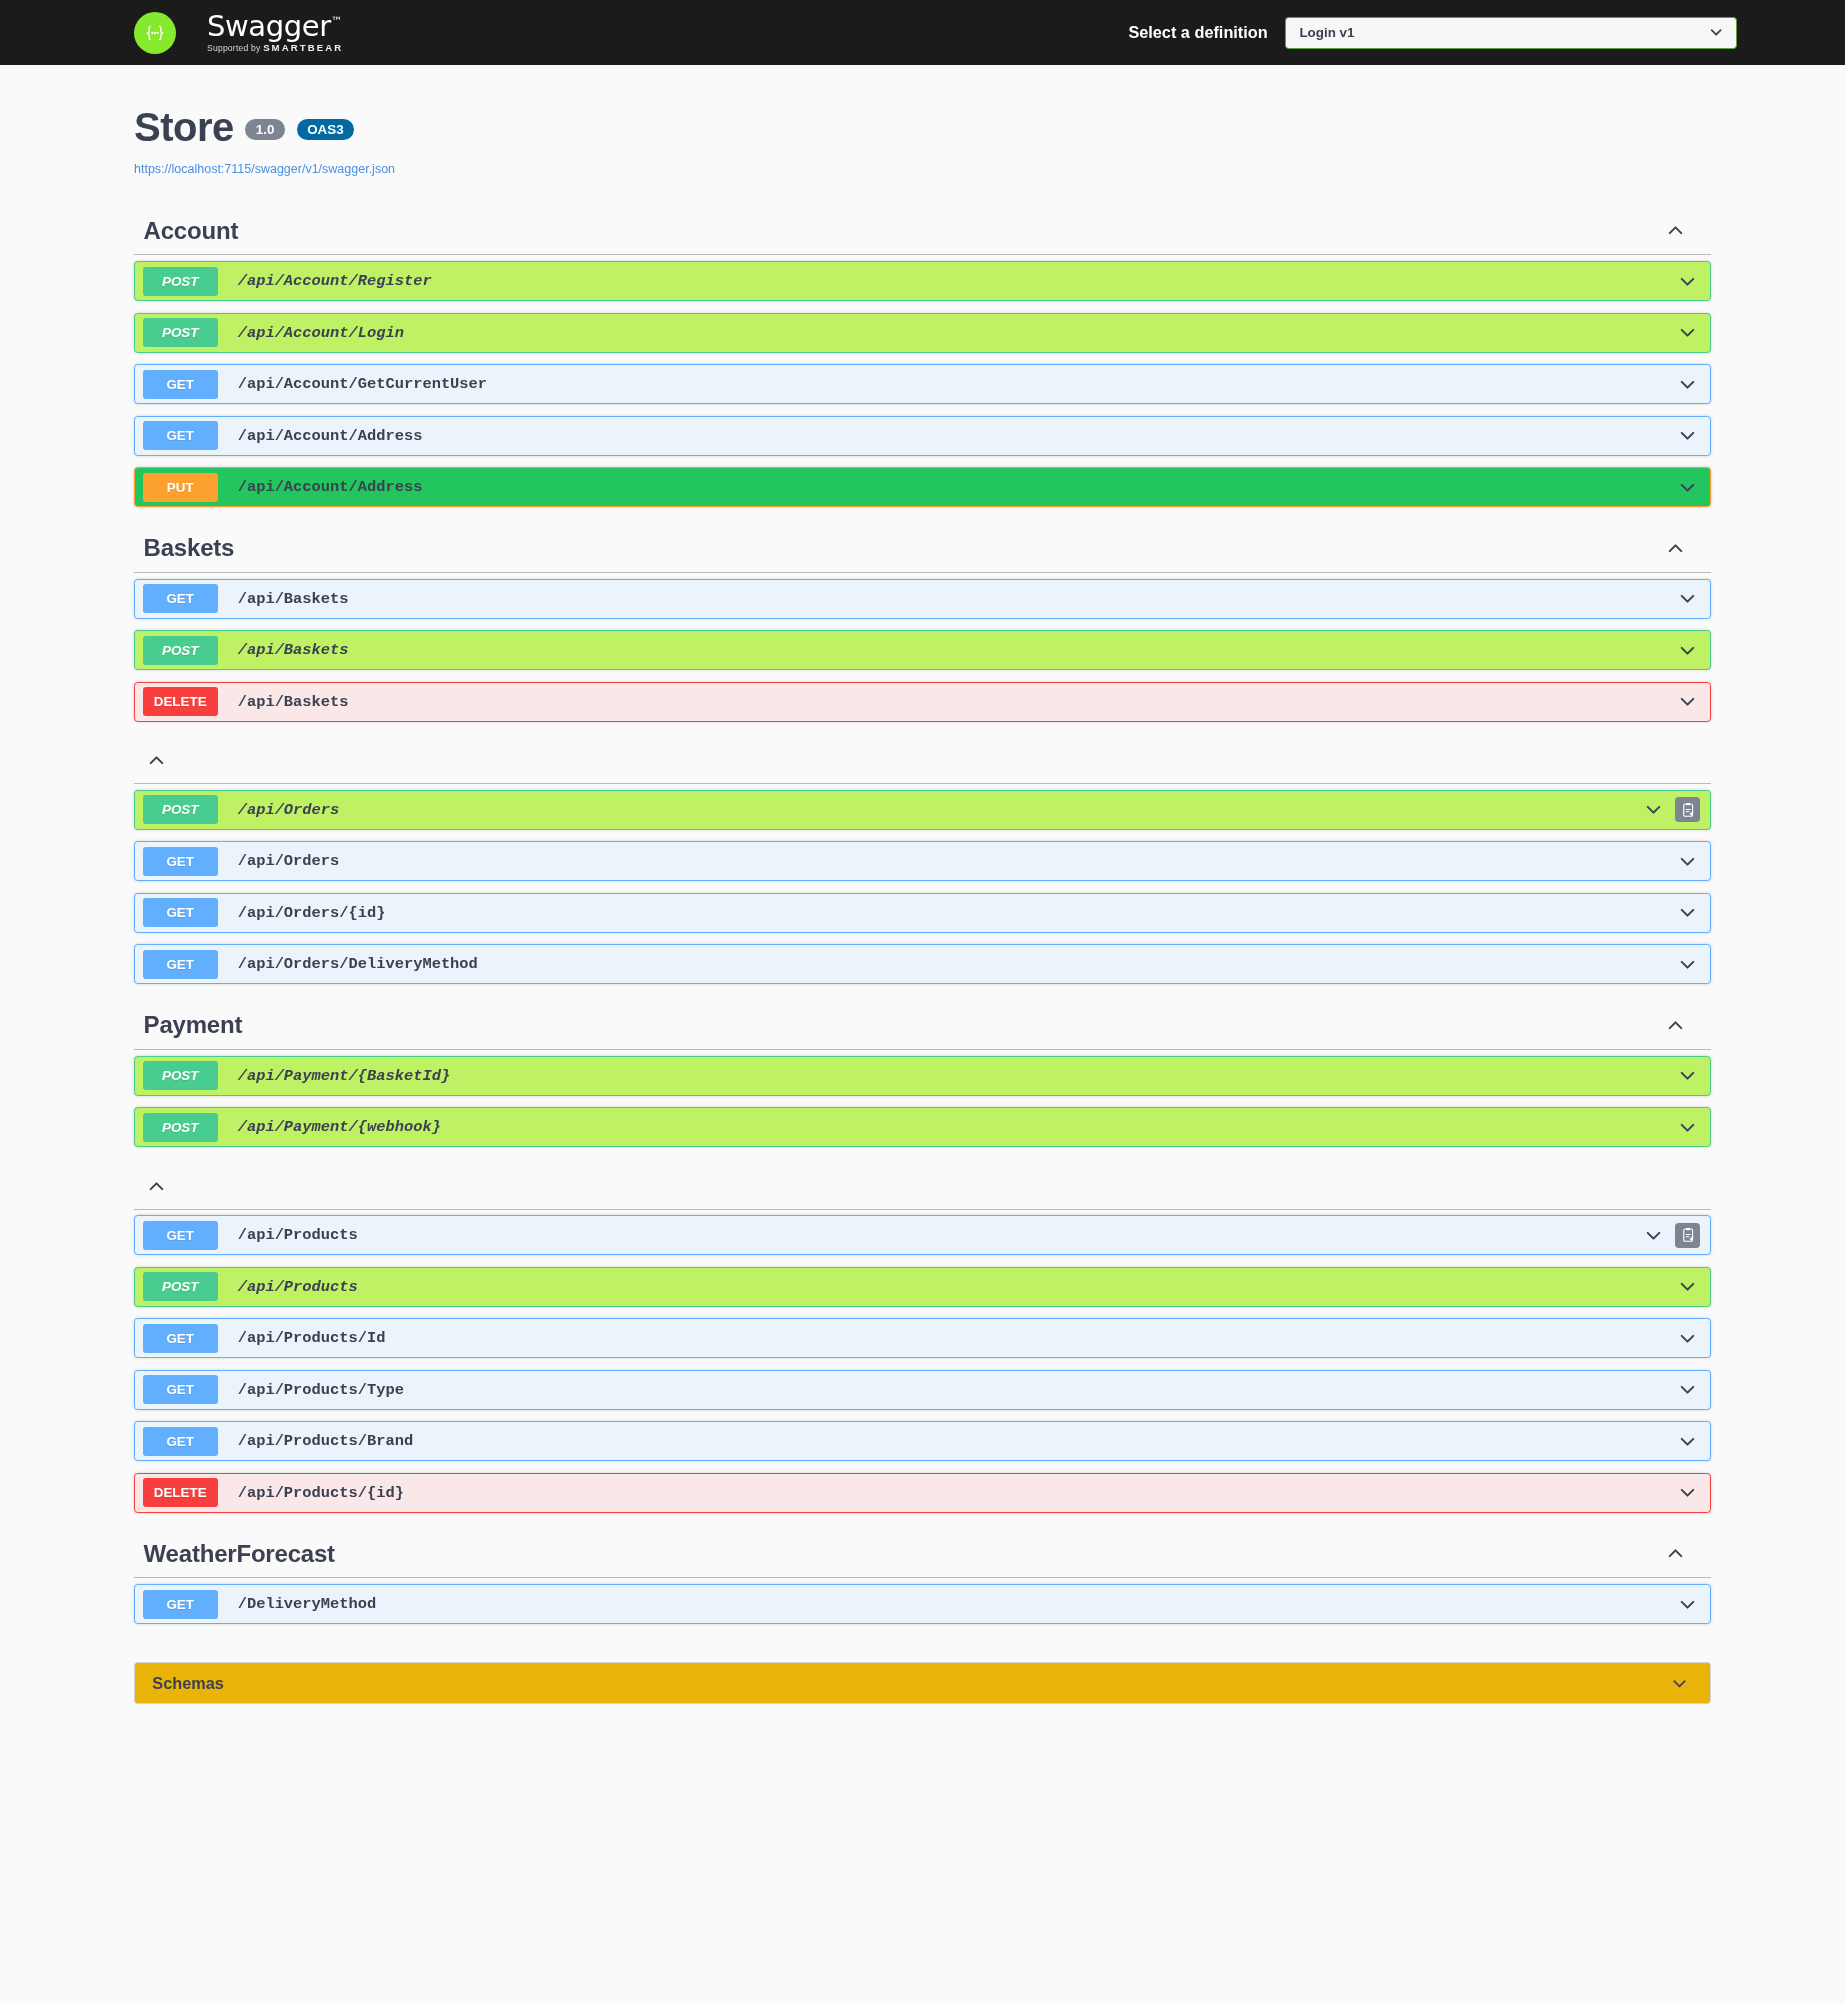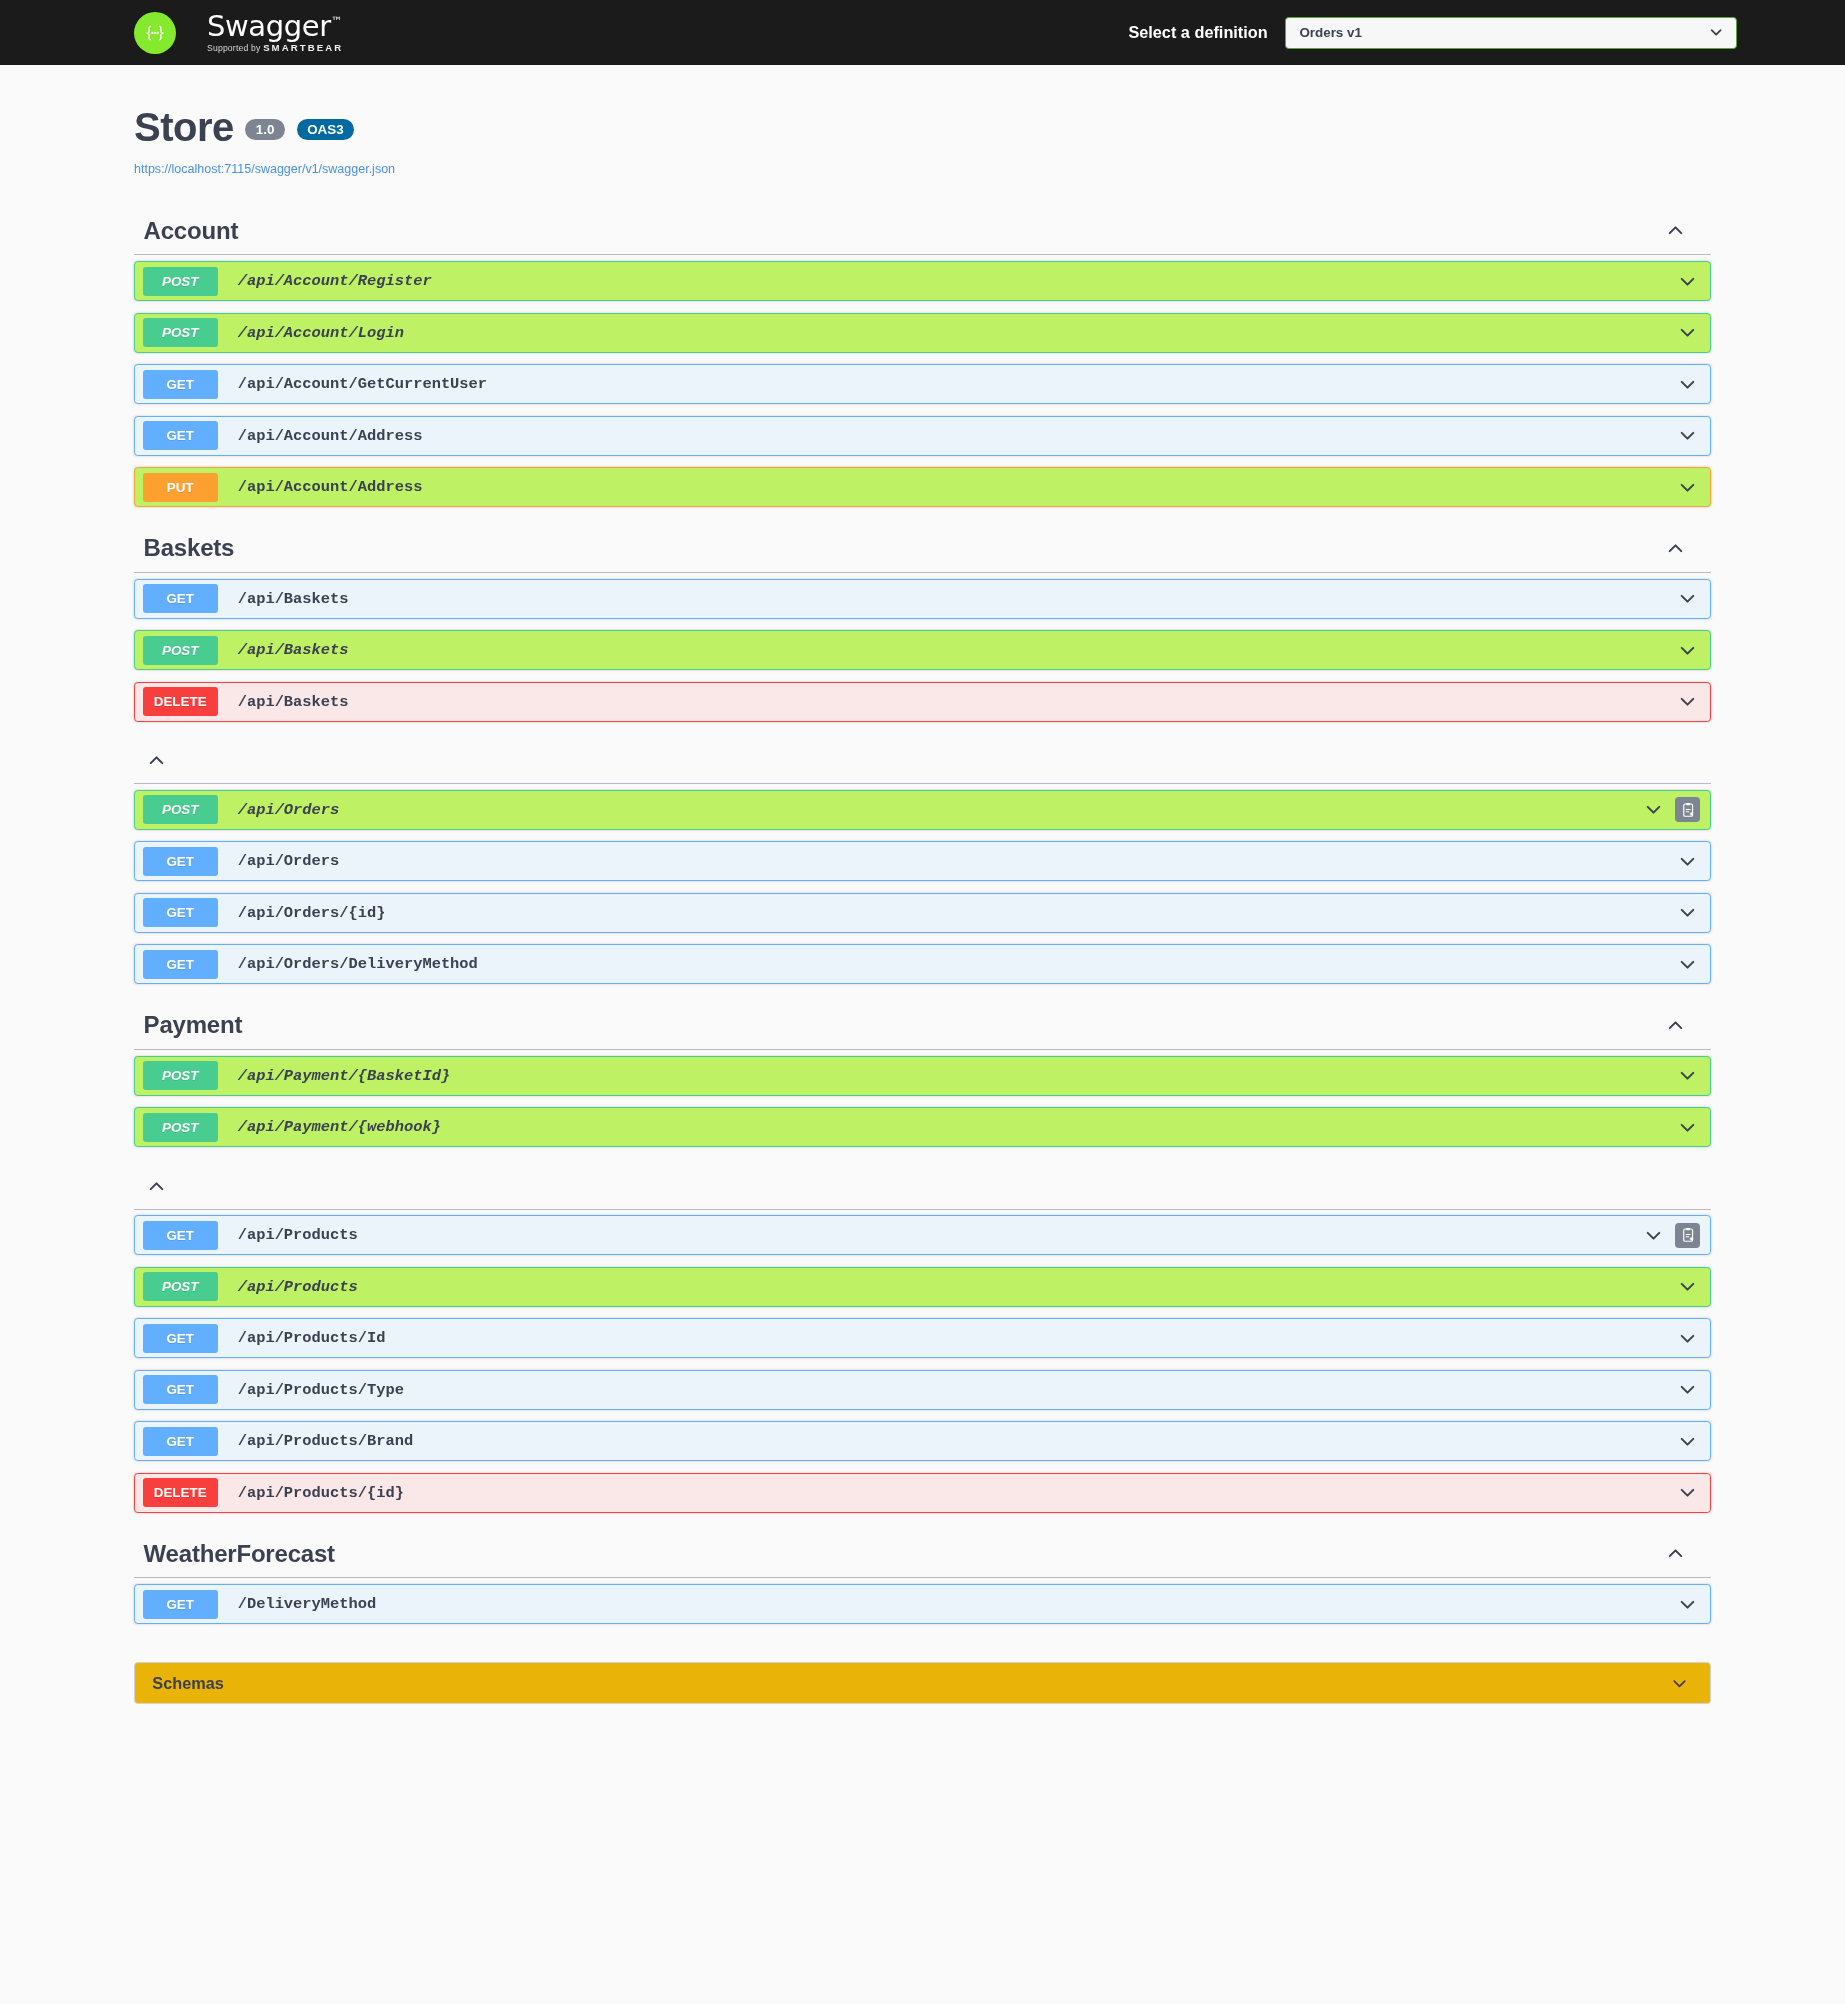--- a/index.html
+++ b/index.html
@@ -190,21 +190,21 @@
   }
 
   
   .m-get    { background: #61affe; }
   .m-post   { background: #49cc90; }
   .m-put    { background: #fca130; }
   .m-delete { background: #f93e3e; }
 
   .r-get    { background: #ebf3fb; border-color: #61affe; }
   .r-post   { background: #bef264; border-color: #49cc90; font-style: italic; }
-  .r-put    { background: #bef264; border-color: #fca130; }
+  .r-put    { background: #22c55e; border-color: #fca130; }
   .r-delete { background: #fae7e7; border-color: #f93e3e; }
 
   
   .schemas-block { margin-top: 38px; padding-bottom: 58px; }
   .schemas-bar {
     height: 42px;
     border: 1px solid #d4d4d4;
     border-radius: 3.8px;
     background: #eab308;
     display: flex;
@@ -237,21 +237,21 @@
     </span>
     <span class="logo-text-wrap">
       <span class="logo-word"><span>Swagger</span><sup>™</sup></span>
       <span class="logo-sub"><span>Supported by </span><b>SMARTBEAR</b></span>
     </span>
   </a>
 
   <div class="topbar-right">
     <span class="select-label">Select a definition</span>
     <div class="def-select">
-      <span class="def-select-value">Orders v1</span>
+      <span class="def-select-value">Login v1</span>
       <span>
         <svg class="chev" width="16.3" height="16.3" viewBox="0 0 20 20">
             <path d="M4.5 7.5 L10 13 L15.5 7.5" stroke="#3b4151" stroke-width="2.2" fill="none" stroke-linecap="round" stroke-linejoin="round"></path>
           </svg>
       </span>
     </div>
   </div>
 </div>
 
 <div class="wrapper">

